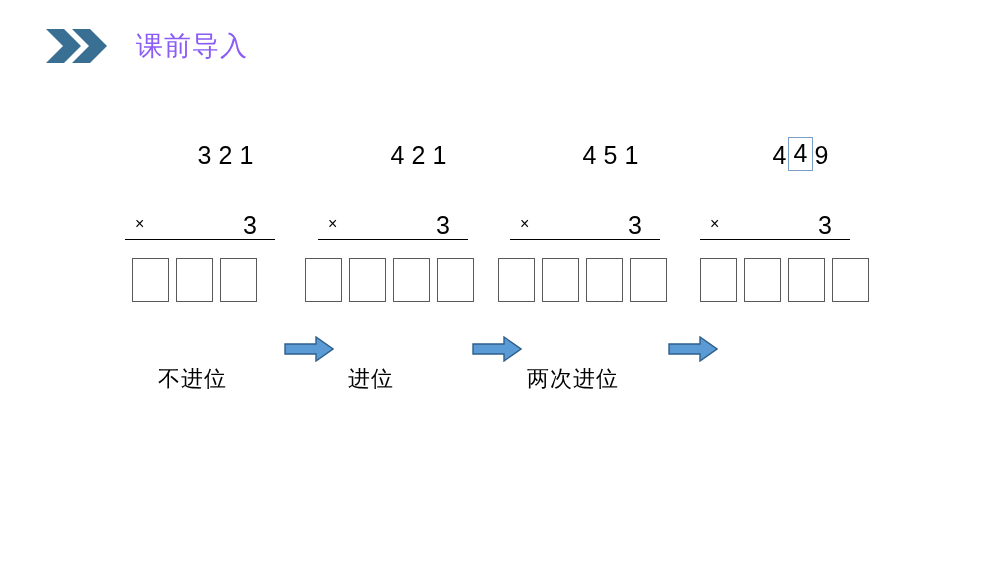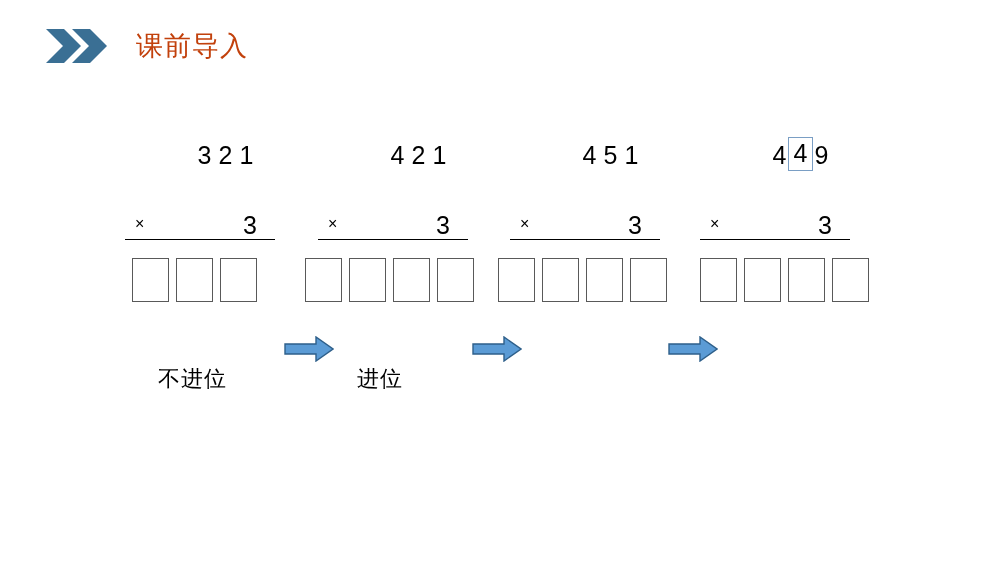--- a/index.html
+++ b/index.html
@@ -24,21 +24,21 @@
     align-items: center;
     gap: 26px;
   }
   .chevrons {
     display: block;
     width: 66px;
     height: 40px;
   }
   .header-title {
     font-size: 27px;
-    color: #c2410c;
+    color: #8b5cf6;
     letter-spacing: 1px;
     line-height: 1;
     white-space: nowrap;
   }
 
   
   .problem-row {
     position: absolute;
     left: 0;
     top: 140px;
@@ -153,21 +153,21 @@
   .caption {
     position: absolute;
     top: 0;
     font-size: 22px;
     color: #000000;
     line-height: 32px;
     white-space: nowrap;
     letter-spacing: 1px;
   }
   .caption-c1 { left: 158px; }
-  .caption-c2 { left: 357px; }
+  .caption-c2 { left: 348px; }
   .caption-c3 { left: 527px; }
   .caption-c4 { left: 718px; }
 </style>
 </head>
 <body>
 
 <div class="header">
   <span class="chevrons">
     <svg viewBox="0 0 66 40" width="66" height="40" xmlns="http://www.w3.org/2000/svg">
       <polygon points="2,3 20,3 37,20 20,37 2,37 19,20" fill="#3a6f94"></polygon>
@@ -266,13 +266,14 @@
     <div class="answer-box"></div>
     <div class="answer-box"></div>
     <div class="answer-box"></div>
     <div class="answer-box"></div>
   </div>
 </div>
 
 <div class="captions-row">
   <span class="caption caption-c1">不进位</span>
   <span class="caption caption-c2">进位</span>
+  <span class="caption caption-c3">两次进位</span>
 </div>
 
 </body></html>

